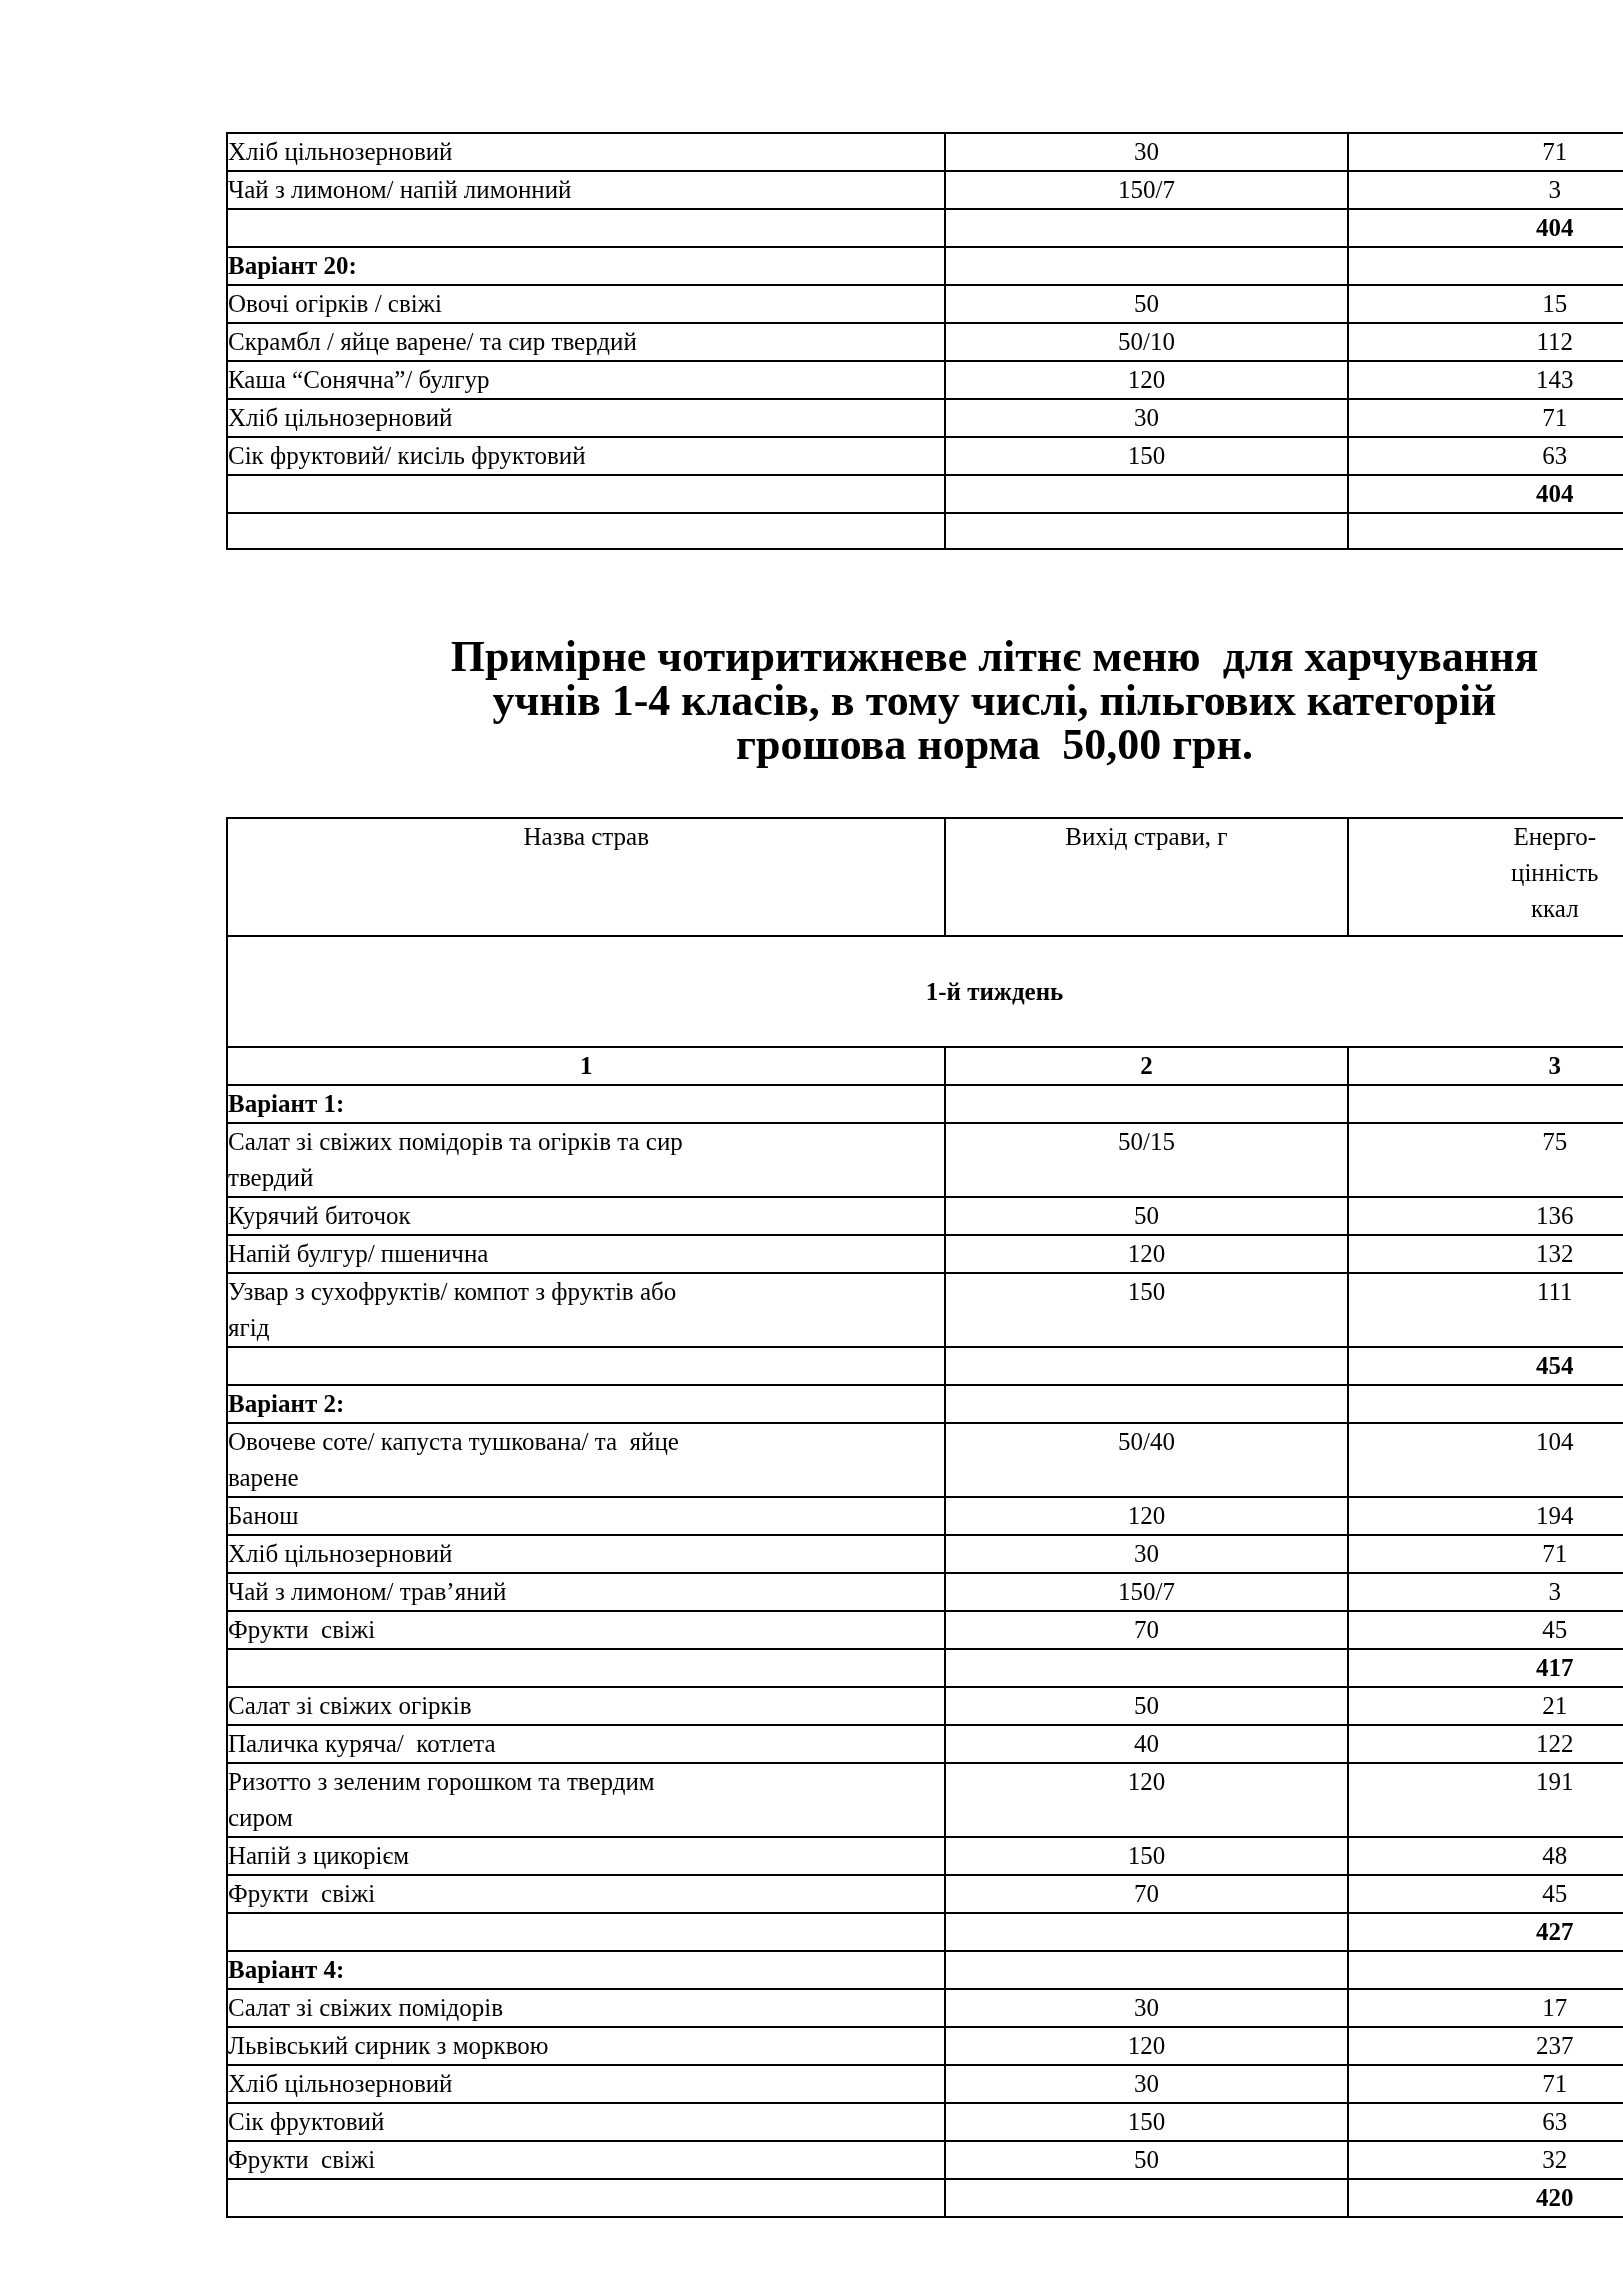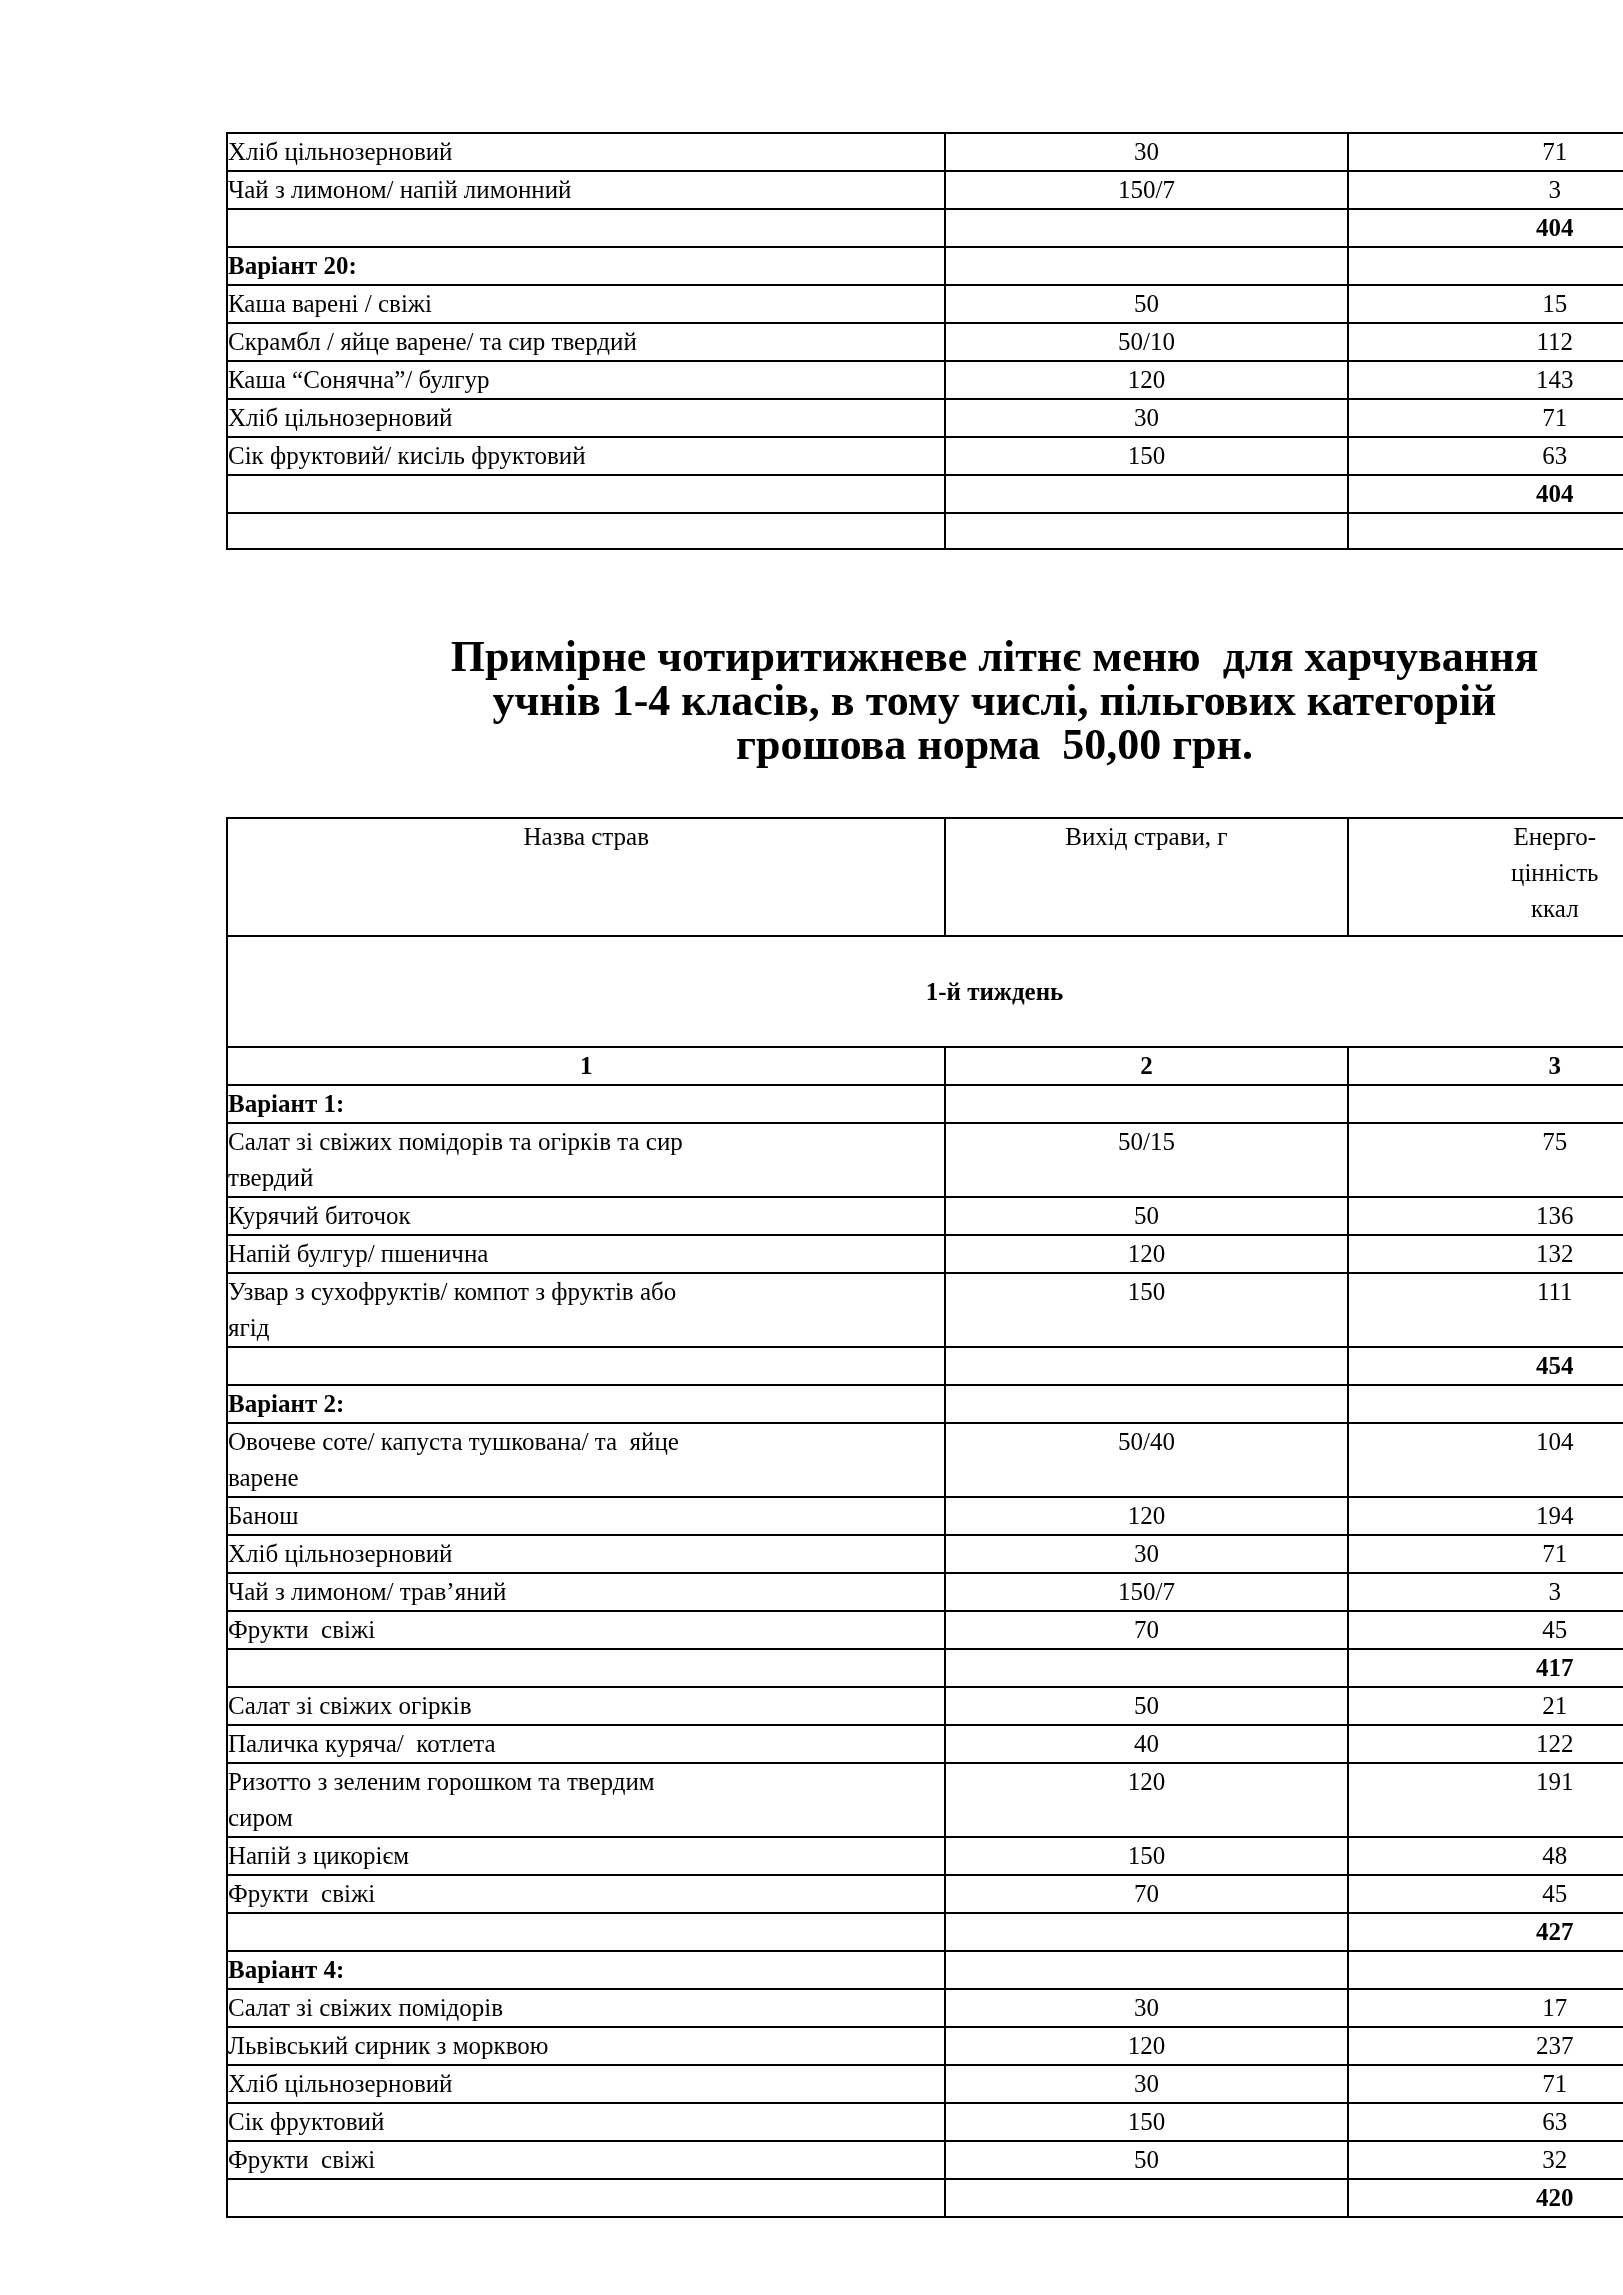--- a/index.html
+++ b/index.html
@@ -71,21 +71,21 @@
           <td class="c-name"></td>
           <td class="c-num c-portion"></td>
           <td class="c-num c-kcal">404</td>
         </tr>
         <tr class="row-variant">
           <td class="c-name">Варіант 20:</td>
           <td class="c-num c-portion"></td>
           <td class="c-num c-kcal"></td>
         </tr>
         <tr class="row-dish">
-          <td class="c-name">Каша варені / свіжі</td>
+          <td class="c-name">Овочі огірків / свіжі</td>
           <td class="c-num c-portion">50</td>
           <td class="c-num c-kcal">15</td>
         </tr>
         <tr class="row-dish">
           <td class="c-name">Скрамбл / яйце варене/ та сир твердий</td>
           <td class="c-num c-portion">50/10</td>
           <td class="c-num c-kcal">112</td>
         </tr>
         <tr class="row-dish">
           <td class="c-name">Каша “Сонячна”/ булгур</td>

